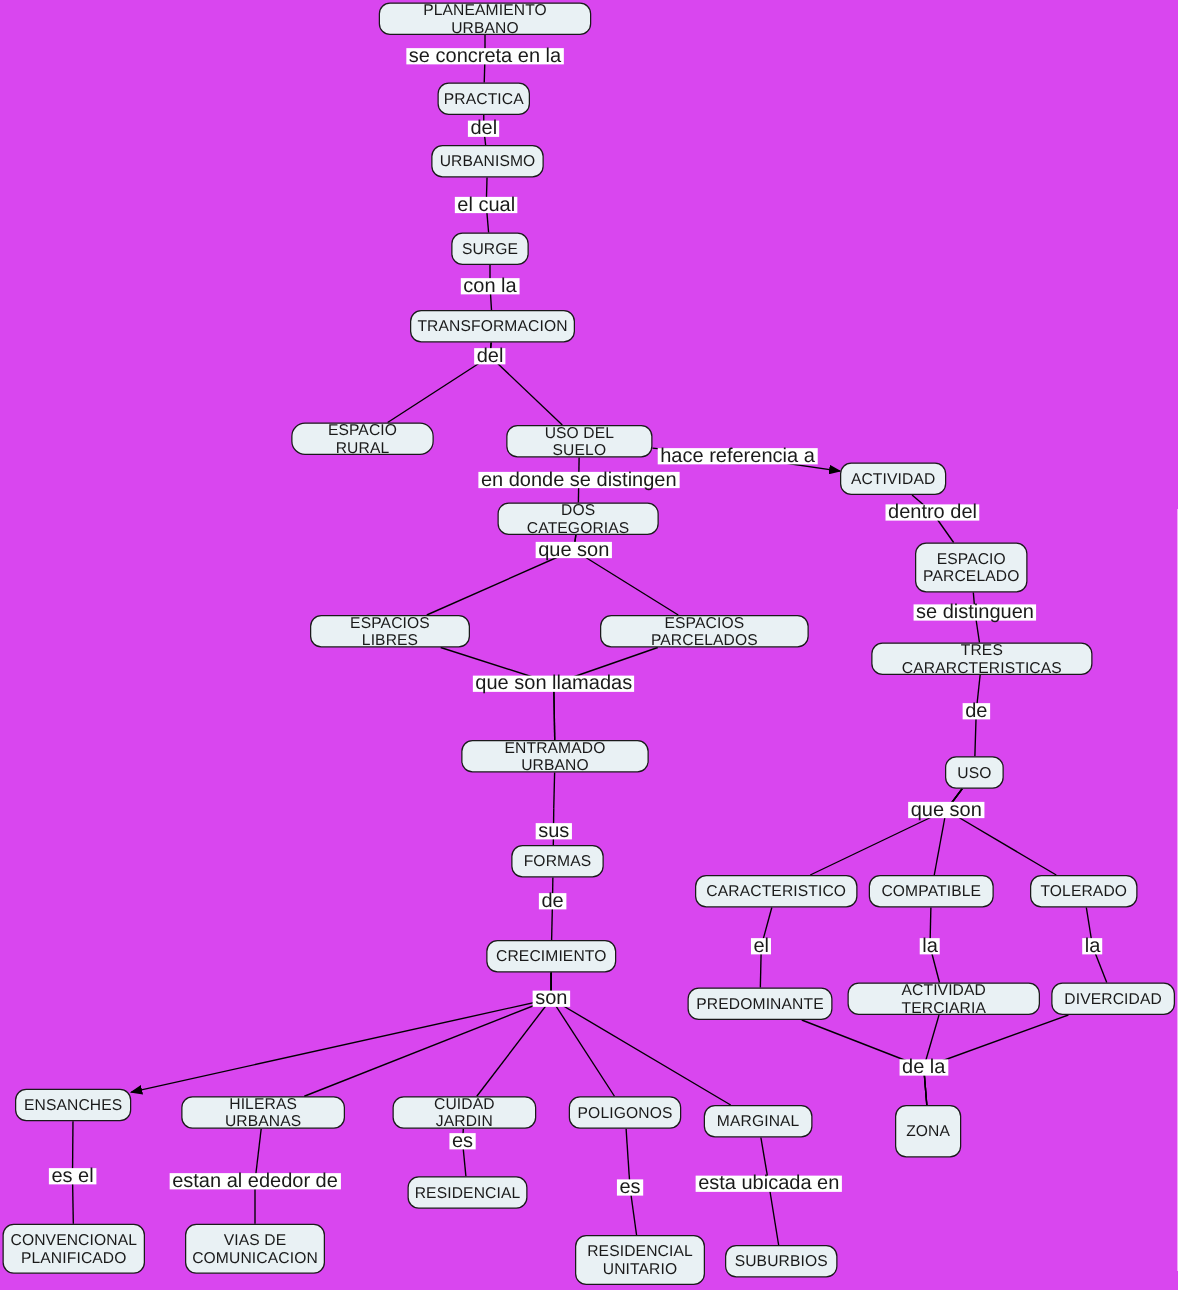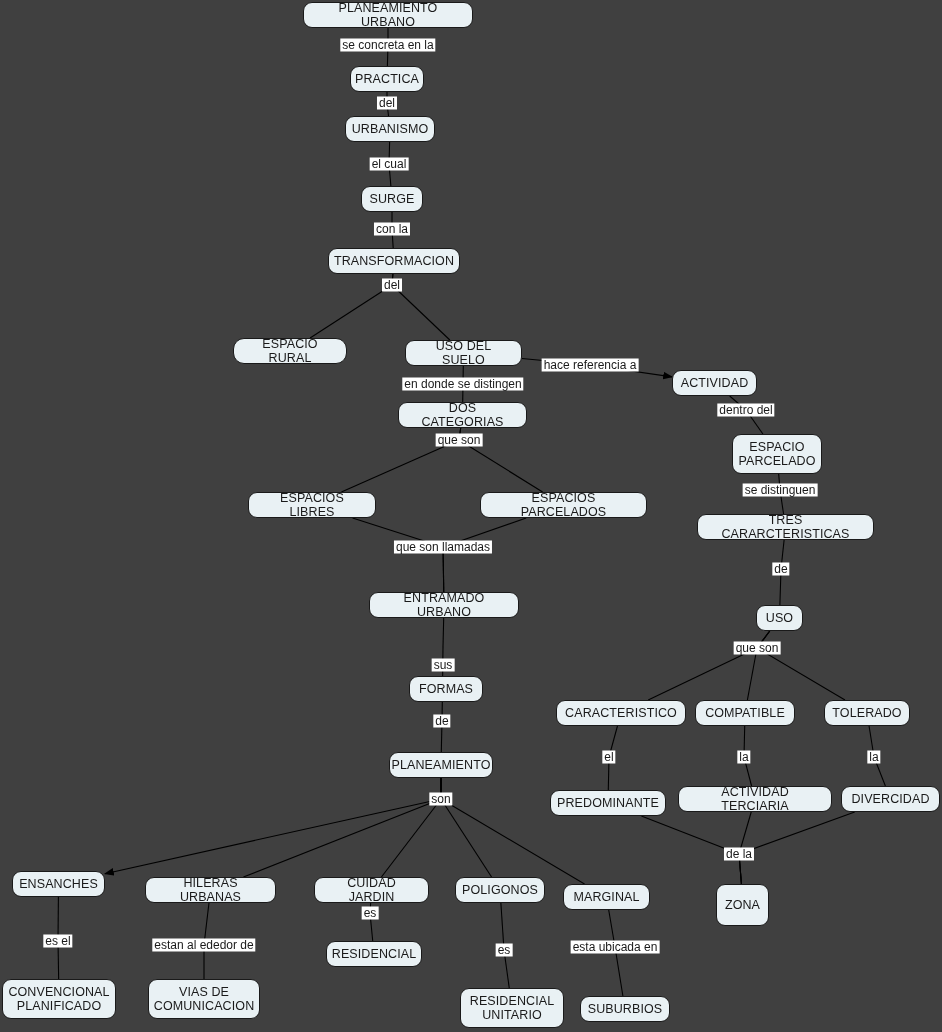--- a/index.html
+++ b/index.html
@@ -5,21 +5,21 @@
 <style>
   html, body {
     margin: 0;
     padding: 0;
     background: #ffffff;
   }
   #map-canvas {
     position: relative;
     width: 942px;
     height: 1032px;
-    background: #404040;
+    background: #d946ef;
     font-family: "Liberation Sans", "DejaVu Sans", sans-serif;
     overflow: hidden;
   }
   #edge-layer {
     position: absolute;
     left: 0;
     top: 0;
     width: 942px;
     height: 1032px;
     pointer-events: none;
@@ -39,21 +39,21 @@
     justify-content: center;
     padding: 2px 8px;
     white-space: pre-line;
     letter-spacing: 0.1px;
     z-index: 3;
   }
   .link-label {
     position: absolute;
     background: #ffffff;
     color: #1a1a1a;
-    font-size: 12px;
+    font-size: 16px;
     line-height: 13px;
     white-space: nowrap;
     transform: translate(-50%, -50%);
     padding: 0 2px;
     z-index: 4;
   }
 </style>
 </head>
 <body>
 
@@ -153,21 +153,21 @@
 PARCELADO</div>
       <div class="node" style="left: 248px; top: 492px; width: 128px; height: 26px;">ESPACIOS LIBRES</div>
       <div class="node" style="left: 480px; top: 492px; width: 167px; height: 26px;">ESPACIOS PARCELADOS</div>
       <div class="node" style="left: 697px; top: 514px; width: 177px; height: 26px;">TRES CARARCTERISTICAS</div>
       <div class="node" style="left: 369px; top: 592px; width: 150px; height: 26px;">ENTRAMADO URBANO</div>
       <div class="node" style="left: 756px; top: 605px; width: 47px; height: 26px;">USO</div>
       <div class="node" style="left: 409px; top: 676px; width: 74px; height: 26px;">FORMAS</div>
       <div class="node" style="left: 556px; top: 700px; width: 130px; height: 26px;">CARACTERISTICO</div>
       <div class="node" style="left: 695px; top: 700px; width: 100px; height: 26px;">COMPATIBLE</div>
       <div class="node" style="left: 824px; top: 700px; width: 86px; height: 26px;">TOLERADO</div>
-      <div class="node" style="left: 389px; top: 752px; width: 104px; height: 26px;">PLANEAMIENTO</div>
+      <div class="node" style="left: 389px; top: 752px; width: 104px; height: 26px;">CRECIMIENTO</div>
       <div class="node" style="left: 550px; top: 790px; width: 116px; height: 26px;">PREDOMINANTE</div>
       <div class="node" style="left: 678px; top: 786px; width: 154px; height: 26px;">ACTIVIDAD TERCIARIA</div>
       <div class="node" style="left: 841px; top: 786px; width: 99px; height: 26px;">DIVERCIDAD</div>
       <div class="node" style="left: 12px; top: 871px; width: 93px; height: 26px;">ENSANCHES</div>
       <div class="node" style="left: 145px; top: 877px; width: 131px; height: 26px;">HILERAS URBANAS</div>
       <div class="node" style="left: 314px; top: 877px; width: 115px; height: 26px;">CUIDAD JARDIN</div>
       <div class="node" style="left: 455px; top: 877px; width: 90px; height: 26px;">POLIGONOS</div>
       <div class="node" style="left: 563px; top: 884px; width: 87px; height: 26px;">MARGINAL</div>
       <div class="node" style="left: 716px; top: 884px; width: 53px; height: 42px;">ZONA</div>
       <div class="node" style="left: 326px; top: 941px; width: 96px; height: 26px;">RESIDENCIAL</div>

